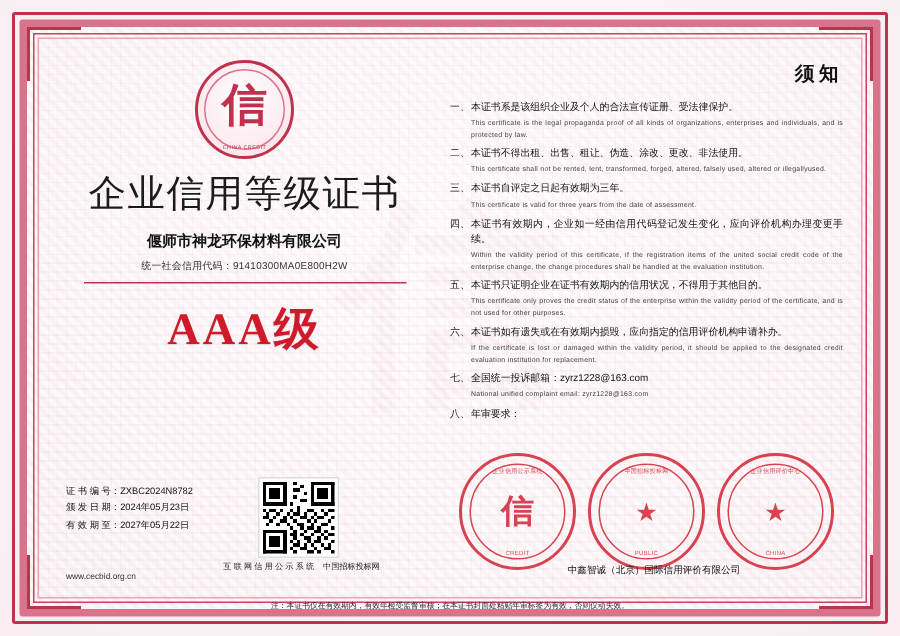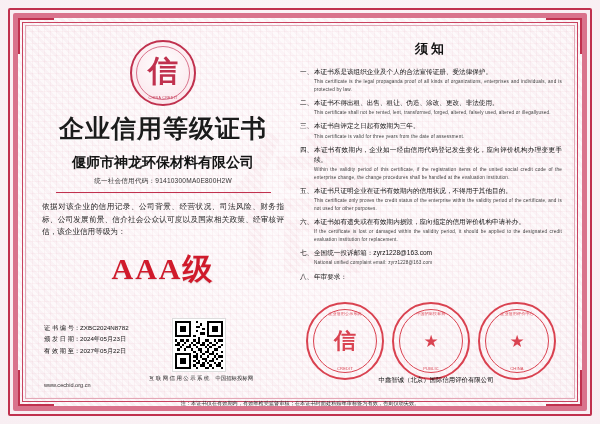--- a/index.html
+++ b/index.html
@@ -77,30 +77,30 @@
     font-family:"Liberation Serif", serif;
     font-size:30px;color:#c0314e;font-weight:bold;line-height:1;
     position:relative;top:-2px;
   }
   .emblem .arc{
     position:absolute;bottom:4px;left:0;right:0;
     font-size:3.6px;color:#c0314e;letter-spacing:.3px;
   }
   .title-cn{
     font-family:"Liberation Serif", serif;
-    font-size:25px;font-weight:bold;color:#1b1b1b;
+    font-size:25px;font-weight:normal;color:#1b1b1b;
     letter-spacing:1px;margin-top:2px;
     text-shadow:0 1px 0 rgba(255,255,255,.8);
   }
   .title-en{
     font-size:7.4px;color:#3a3a3a;letter-spacing:.8px;margin-top:3px;
   }
   .company{
     font-family:"Liberation Serif", serif;
-    font-size:14px;font-weight:bold;color:#141414;margin-top:9px;
+    font-size:10px;font-weight:bold;color:#141414;margin-top:9px;
   }
   .usci{
     font-size:6.6px;color:#333;margin-top:5px;letter-spacing:.2px;
   }
   .redline{
     width:215px;height:1px;background:#c0314e;margin:6px auto 0 auto;
   }
   .body-cn{
     font-size:7.6px;color:#1d1d1d;line-height:1.65;text-align:justify;
     margin:8px 8px 0 8px;
@@ -132,21 +132,21 @@
   .site{
     position:absolute;left:44px;top:382px;
     font-size:5.6px;color:#333;
   }
 
   
   .right{
     position:absolute;left:300px;top:40px;width:262px;
   }
   .notice-title{
-    text-align:center;font-family:"Liberation Serif", serif;
+    text-align:right;font-family:"Liberation Serif", serif;
     font-size:13px;font-weight:bold;color:#111;letter-spacing:3px;
   }
   .notes{margin-top:9px;}
   .note{
     display:flex;margin-bottom:5px;
   }
   .note .num{
     width:14px;flex:0 0 14px;font-size:6.6px;color:#111;line-height:1.5;
   }
   .note .txt{flex:1;}
@@ -223,21 +223,20 @@
   <div class="left">
     <div class="emblem">
       <div class="ring"></div>
       <div class="glyph">信</div>
       <div class="arc">CHINA CREDIT</div>
     </div>
     <div class="title-cn">企业信用等级证书</div>
     <div class="company">偃师市神龙环保材料有限公司</div>
     <div class="usci">统一社会信用代码：91410300MA0E800H2W</div>
     <div class="redline"></div>
-    <div class="body-cn">依据对该企业的信用记录、公司背景、经营状况、司法风险、财务指标、公司发展前景、信介社会公众认可度以及国家相关政策、经审核评估，该企业信用等级为：</div>
     <div class="grade">AAA级</div>
   </div>
 
   <div class="meta">
     <div>证 书 编 号：ZXBC2024N8782</div>
     <div>颁 发 日 期：2024年05月23日</div>
     <div>有 效 期 至：2027年05月22日</div>
   </div>
 
   <div class="qr">

